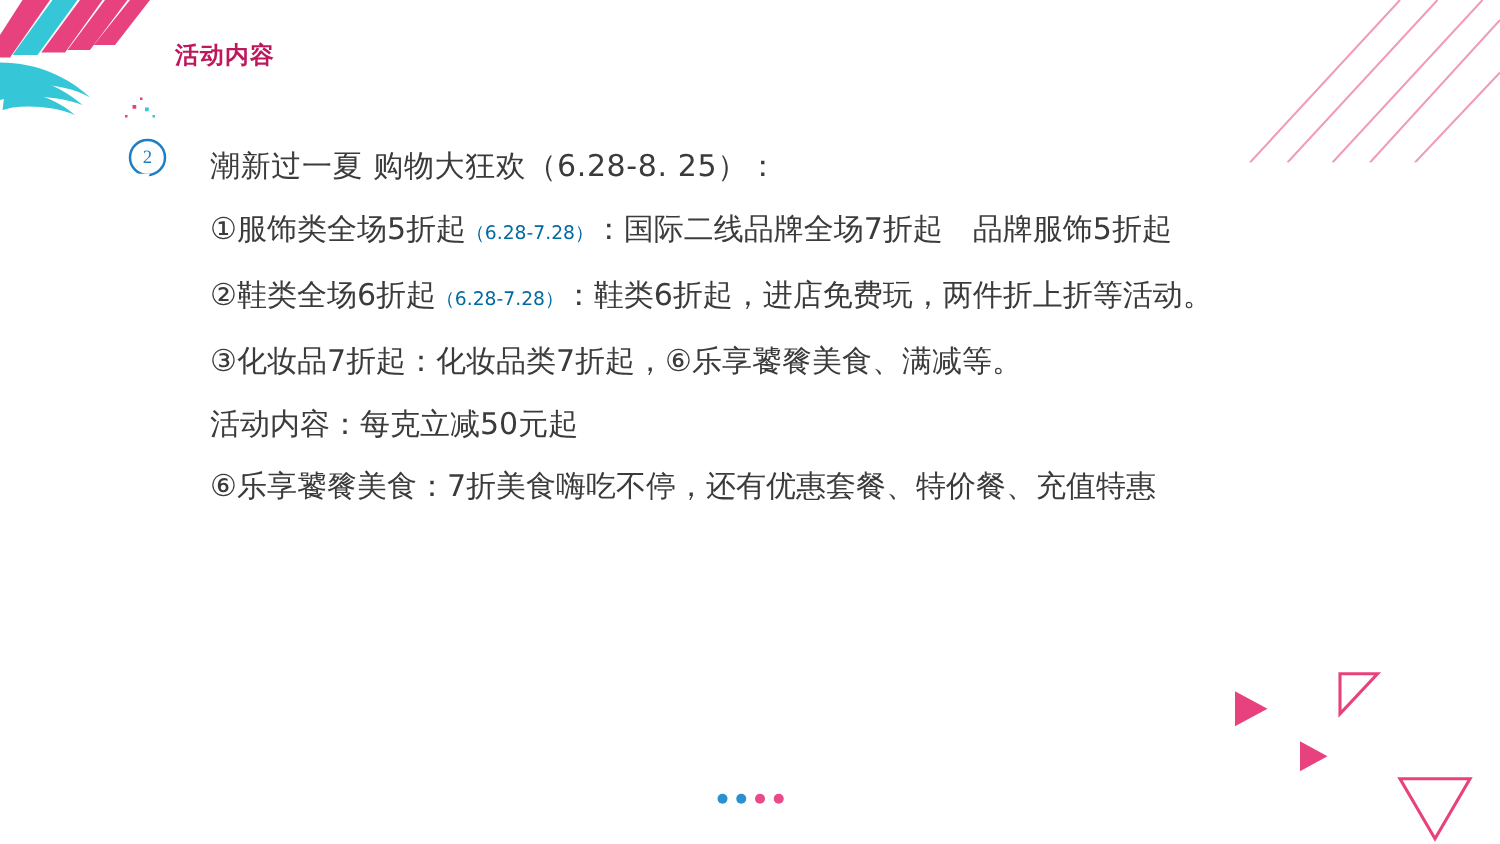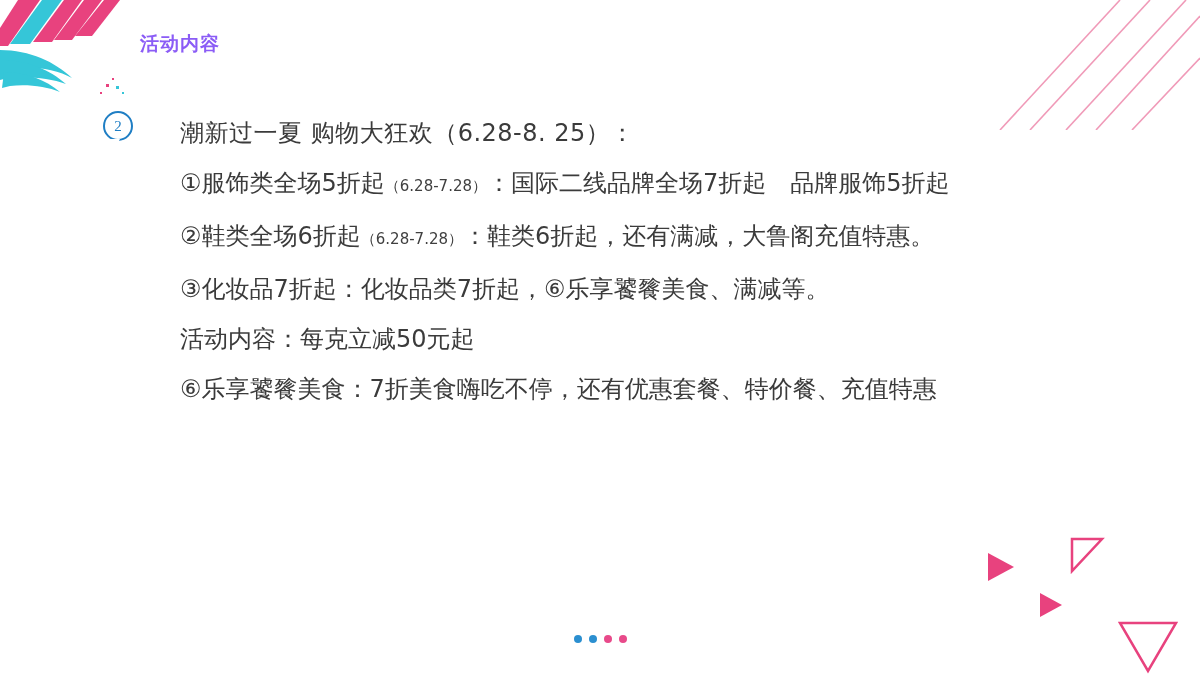--- a/index.html
+++ b/index.html
@@ -69,38 +69,38 @@
     width: 0;
     height: 0;
     border-left: 6px solid transparent;
     border-right: 6px solid transparent;
     border-top: 11px solid #ffffff;
   }
 
   
   .content {
     position: absolute;
-    left: 180px;
+    left: 168px;
     top: 108px;
     width: 970px;
   }
   .line {
     color: #3b3b3b;
     font-family: "DejaVu Sans", sans-serif;
     font-size: 24px;
     line-height: 50px;
     white-space: nowrap;
   }
   .line.first {
     font-size: 24px;
     letter-spacing: 0.5px;
   }
   .line .small {
     font-size: 15px;
-    color: #404040;
+    color: #0369a1;
   }
   .line.wrap {
     white-space: normal;
     line-height: 50px;
   }
 
   
   .dots {
     position: absolute;
     left: 0;
@@ -170,39 +170,39 @@
     <g stroke="#f09ab8" stroke-width="1.6" fill="none">
       <line x1="130" y1="130" x2="250" y2="0"></line>
       <line x1="160" y1="130" x2="280" y2="0"></line>
       <line x1="196" y1="130" x2="316" y2="0"></line>
       <line x1="226" y1="130" x2="330" y2="16"></line>
       <line x1="262" y1="130" x2="330" y2="58"></line>
     </g>
   </svg>
 </div>
 
-<div class="header-title" style="color: #8b5cf6;">活动内容</div>
+<div class="header-title" style="color: #be185d;">活动内容</div>
 
 <div class="step-badge">
   <div class="circle">2</div>
   <div class="tail"></div>
 </div>
 
 <div class="content">
 
   <div class="line first">
     <span>潮新过一夏 购物大狂欢（6.28-8. 25）：</span>
   </div>
 
   <div class="line">
     <span>①服饰类全场5折起</span><span class="small">（6.28-7.28）</span><span>：国际二线品牌全场7折起　品牌服饰5折起</span>
   </div>
 
   <div class="line">
-    <span>②鞋类全场6折起</span><span class="small">（6.28-7.28）</span><span>：鞋类6折起，还有满减，大鲁阁充值特惠。</span>
+    <span>②鞋类全场6折起</span><span class="small">（6.28-7.28）</span><span>：鞋类6折起，进店免费玩，两件折上折等活动。</span>
   </div>
 
   <div class="line">
     <span>③化妆品7折起：化妆品类7折起，⑥乐享饕餮美食、满减等。</span>
   </div>
 
   <div class="line">
     <span>活动内容：每克立减50元起</span>
   </div>
 

